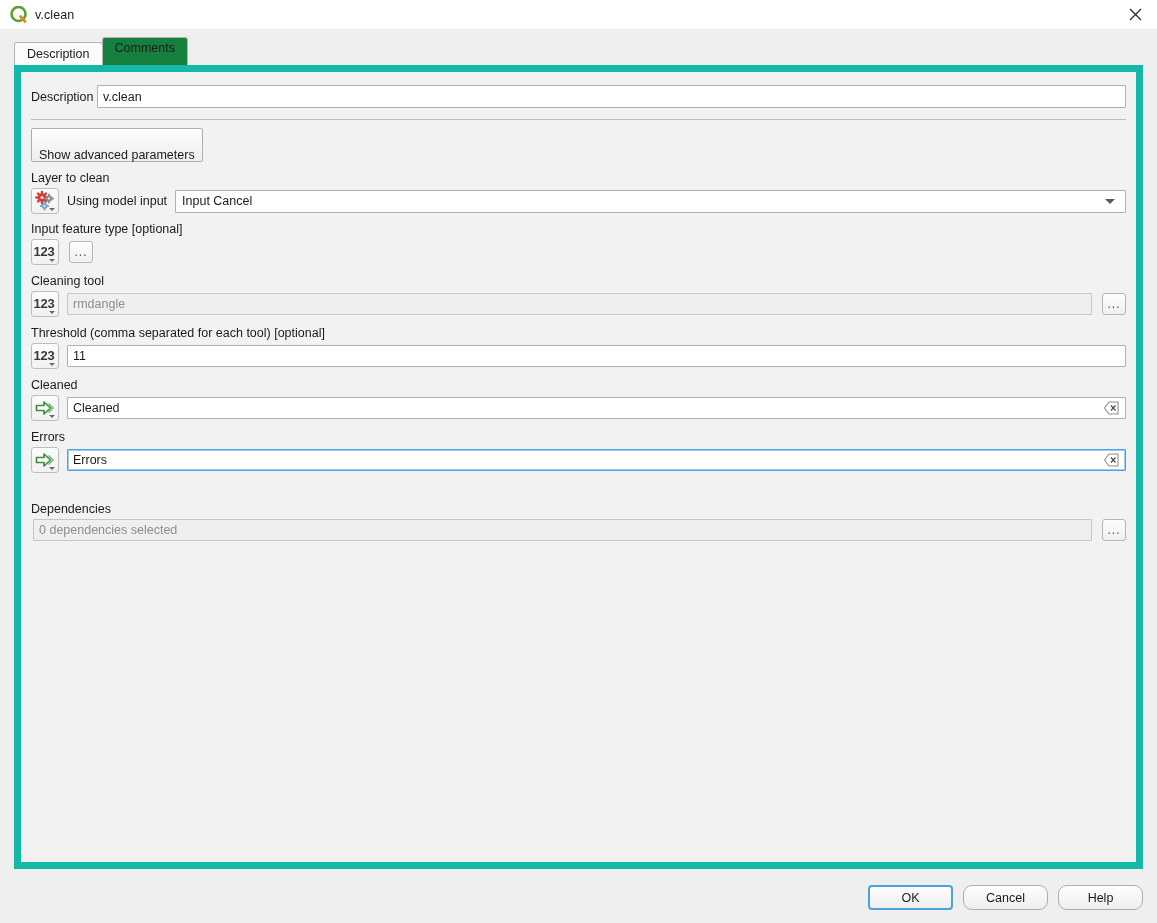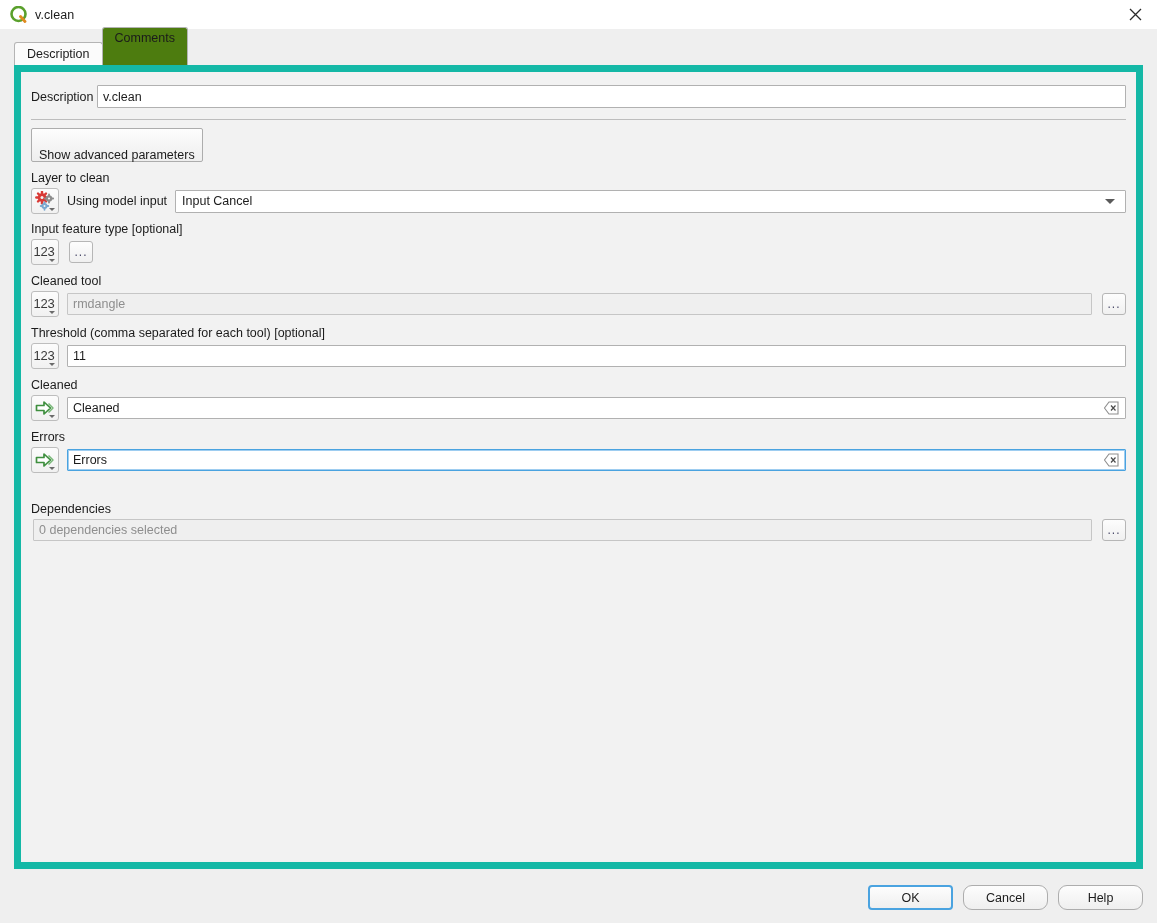--- a/index.html
+++ b/index.html
@@ -67,29 +67,29 @@
   .tabbar {
     position: absolute;
     left: 14px;
     top: 14px;
     height: 22px;
     display: flex;
     align-items: flex-end;
     z-index: 3;
   }
   .tab {
-    height: 38px;
+    height: 28px;
     line-height: 21px;
     padding: 0 12px;
     box-sizing: border-box;
     border: 1px solid #b4b4b4;
     border-bottom: none;
     border-radius: 3px 3px 0 0;
     font-size: 12.5px;
-    background: #4d7c0f;
+    background: #15803d;
     color: #1b1b1b;
     cursor: pointer;
     position: relative;
   }
   .tab.selected {
     background: #fbfbfb;
     height: 23px;
     line-height: 23px;
     z-index: 4;
   }
@@ -214,21 +214,21 @@
     right: 3px;
     bottom: 2px;
     width: 0; height: 0;
     border-left: 3.5px solid transparent;
     border-right: 3.5px solid transparent;
     border-top: 3.5px solid #6b6b6b;
   }
   .txt123 {
     font-family: "Liberation Sans", sans-serif;
     font-size: 13px;
-    font-weight: normal;
+    font-weight: bold;
     color: #3a3a3a;
     letter-spacing: -0.3px;
     line-height: 1;
     padding-right: 2px;
     padding-bottom: 2px;
     text-align: right;
   }
 
   
   .combo {
@@ -389,21 +389,21 @@
 
       <div class="caption" style="margin-top:8px;">Input feature type [optional]</div>
       <div class="row">
         <div class="iconbtn">
           <span class="txt123">123</span>
           <span class="mini-arrow"></span>
         </div>
         <button class="dots-btn" style="margin-left:10px;">...</button>
       </div>
 
-      <div class="caption" style="margin-top:9px;">Cleaned tool</div>
+      <div class="caption" style="margin-top:9px;">Cleaning tool</div>
       <div class="row">
         <div class="iconbtn">
           <span class="txt123">123</span>
           <span class="mini-arrow"></span>
         </div>
         <input class="tinput disabled" type="text" readonly="" style="flex: 1 1 auto; margin-left: 8px;" value="rmdangle">
         <button class="dots-btn" style="margin-left:10px;">...</button>
       </div>
 
       <div class="caption" style="margin-top:9px;">Threshold (comma separated for each tool) [optional]</div>

